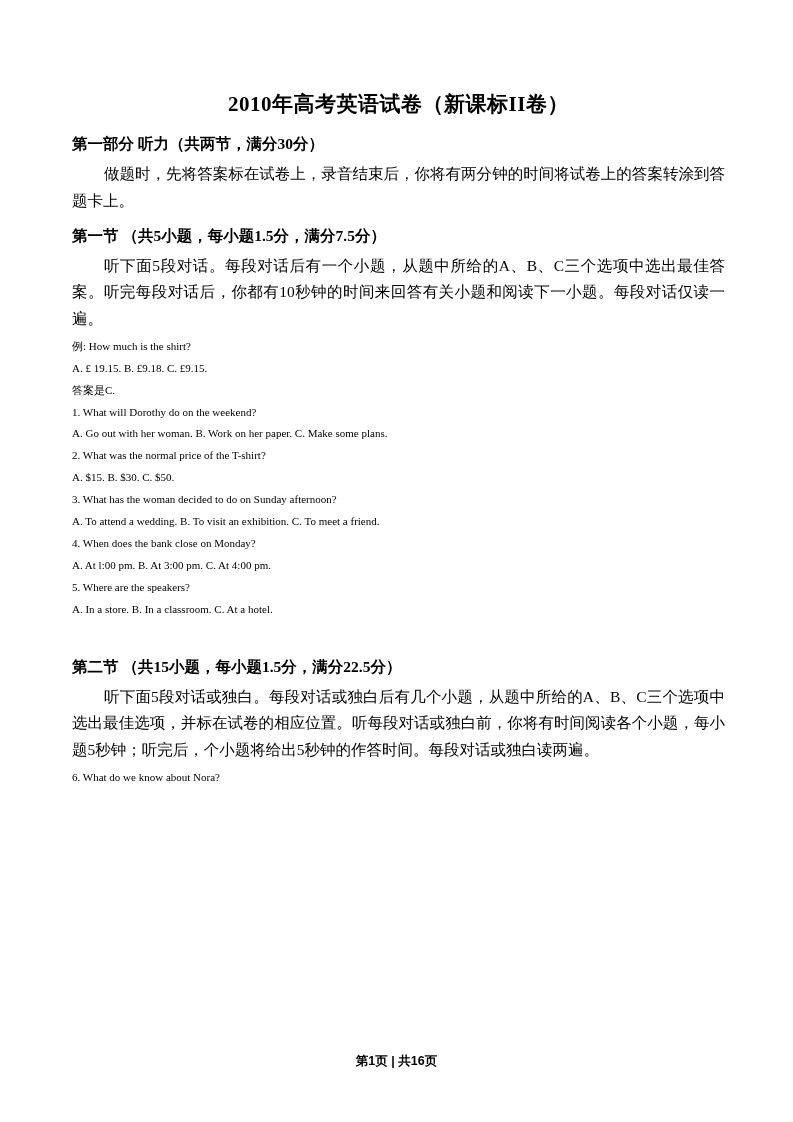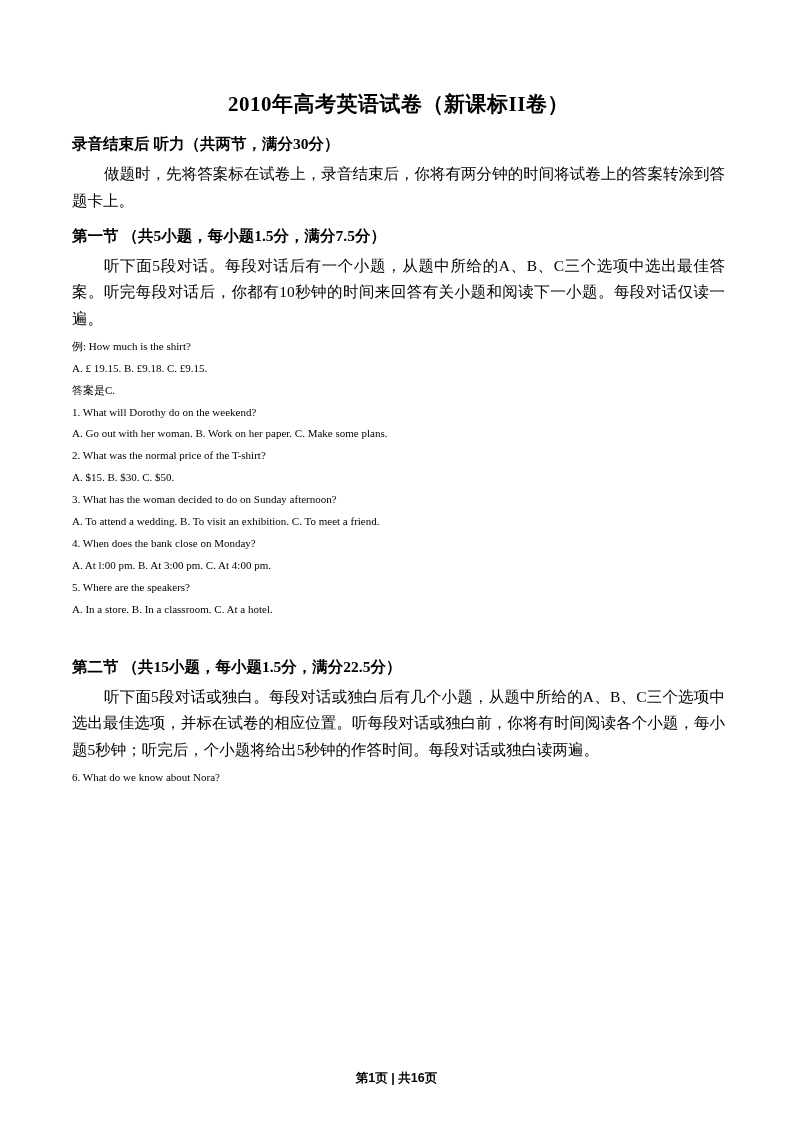--- a/index.html
+++ b/index.html
@@ -49,35 +49,35 @@
     line-height: 1.72;
     margin: 3px 0;
   }
   .spacer-lg {
     height: 24px;
   }
   .footer {
     position: absolute;
     left: 0;
     right: 0;
-    bottom: 35px;
+    bottom: 52px;
     text-align: center;
     font-size: 12.5px;
     font-weight: bold;
     font-family: "Liberation Sans", sans-serif;
   }
 </style>
 </head>
 <body>
 
 <div class="page">
 
   <div class="doc-title">2010年高考英语试卷（新课标II卷）</div>
 
-  <div class="section-heading">录音结束后 听力（共两节，满分30分）</div>
+  <div class="section-heading">第一部分 听力（共两节，满分30分）</div>
 
   <div class="para indent">做题时，先将答案标在试卷上，录音结束后，你将有两分钟的时间将试卷上的答案转涂到答题卡上。</div>
 
   <div class="section-heading">第一节 （共5小题，每小题1.5分，满分7.5分）</div>
 
   <div class="para indent">听下面5段对话。每段对话后有一个小题，从题中所给的A、B、C三个选项中选出最佳答案。听完每段对话后，你都有10秒钟的时间来回答有关小题和阅读下一小题。每段对话仅读一遍。</div>
 
   <div class="line">例: How much is the shirt?</div>
   <div class="line">A. £ 19.15.          B. £9.18.          C. £9.15.</div>
   <div class="line">答案是C.</div>

